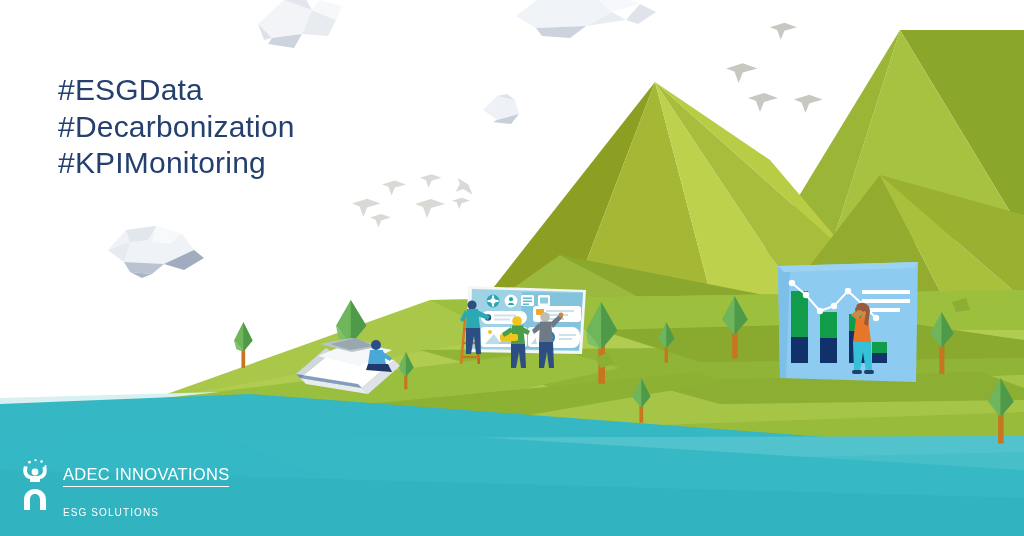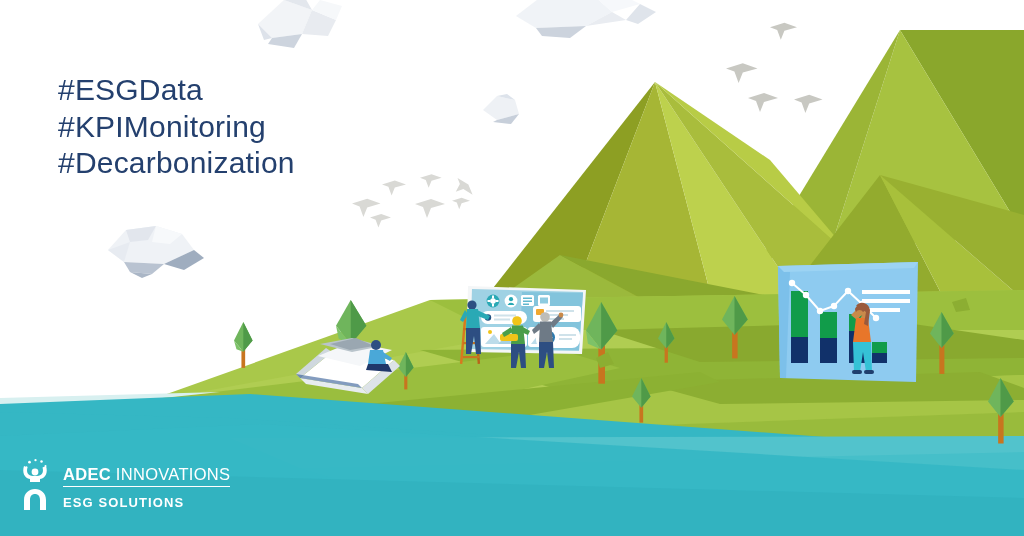--- a/index.html
+++ b/index.html
@@ -43,26 +43,26 @@
   #logo-text { padding-top:7px; }
   .logo-line1 {
     font-size:16.5px;
     letter-spacing:0.3px;
     color:#ffffff;
     white-space:nowrap;
     padding-bottom:2px;
     border-bottom:1.4px solid #ffffff;
     display:inline-block;
   }
-  .logo-line1 .b { font-weight:700; }
+  .logo-line1 .b { font-weight:400; }
   .logo-line1 .l { font-weight:400; }
   .logo-line2 {
-    margin-top:8px;
-    font-size:13px;
-    font-weight:700;
+    margin-top:20px;
+    font-size:10px;
+    font-weight:400;
     letter-spacing:1.1px;
     color:#ffffff;
     white-space:nowrap;
   }
 </style>
 </head>
 <body>
 
 <div id="stage">
 
@@ -414,22 +414,22 @@
             <path d="M855,309 a6,7 0 0 1 11,1 l-3,2 a4,4 0 0 0 -7,0 Z" fill="#9a5a3c"></path>
           </g>
         </g>
       </g>
 
     </g>
   </svg>
 
   <div id="headline">
     <span class="ln">#ESGData</span>
+    <span class="ln">#Decarbonization</span>
     <span class="ln">#KPIMonitoring</span>
-    <span class="ln">#Decarbonization</span>
   </div>
 
   <div id="logo-block">
     <svg id="logo-mark" viewBox="0 0 36 52">
 
       <path d="M6,8 C4,14 6,20 12,21 L12,24 L22,24 L22,21 C28,20 30,14 28,8
                L24.5,9.5 C26,14 24,18 19,18 L15,18 C10,18 8,14 9.5,9.5 Z" fill="#ffffff"></path>
       <circle cx="17" cy="14" r="3.4" fill="#ffffff"></circle>
 
       <circle cx="11.5" cy="4.2" r="1.35" fill="#ffffff"></circle>

